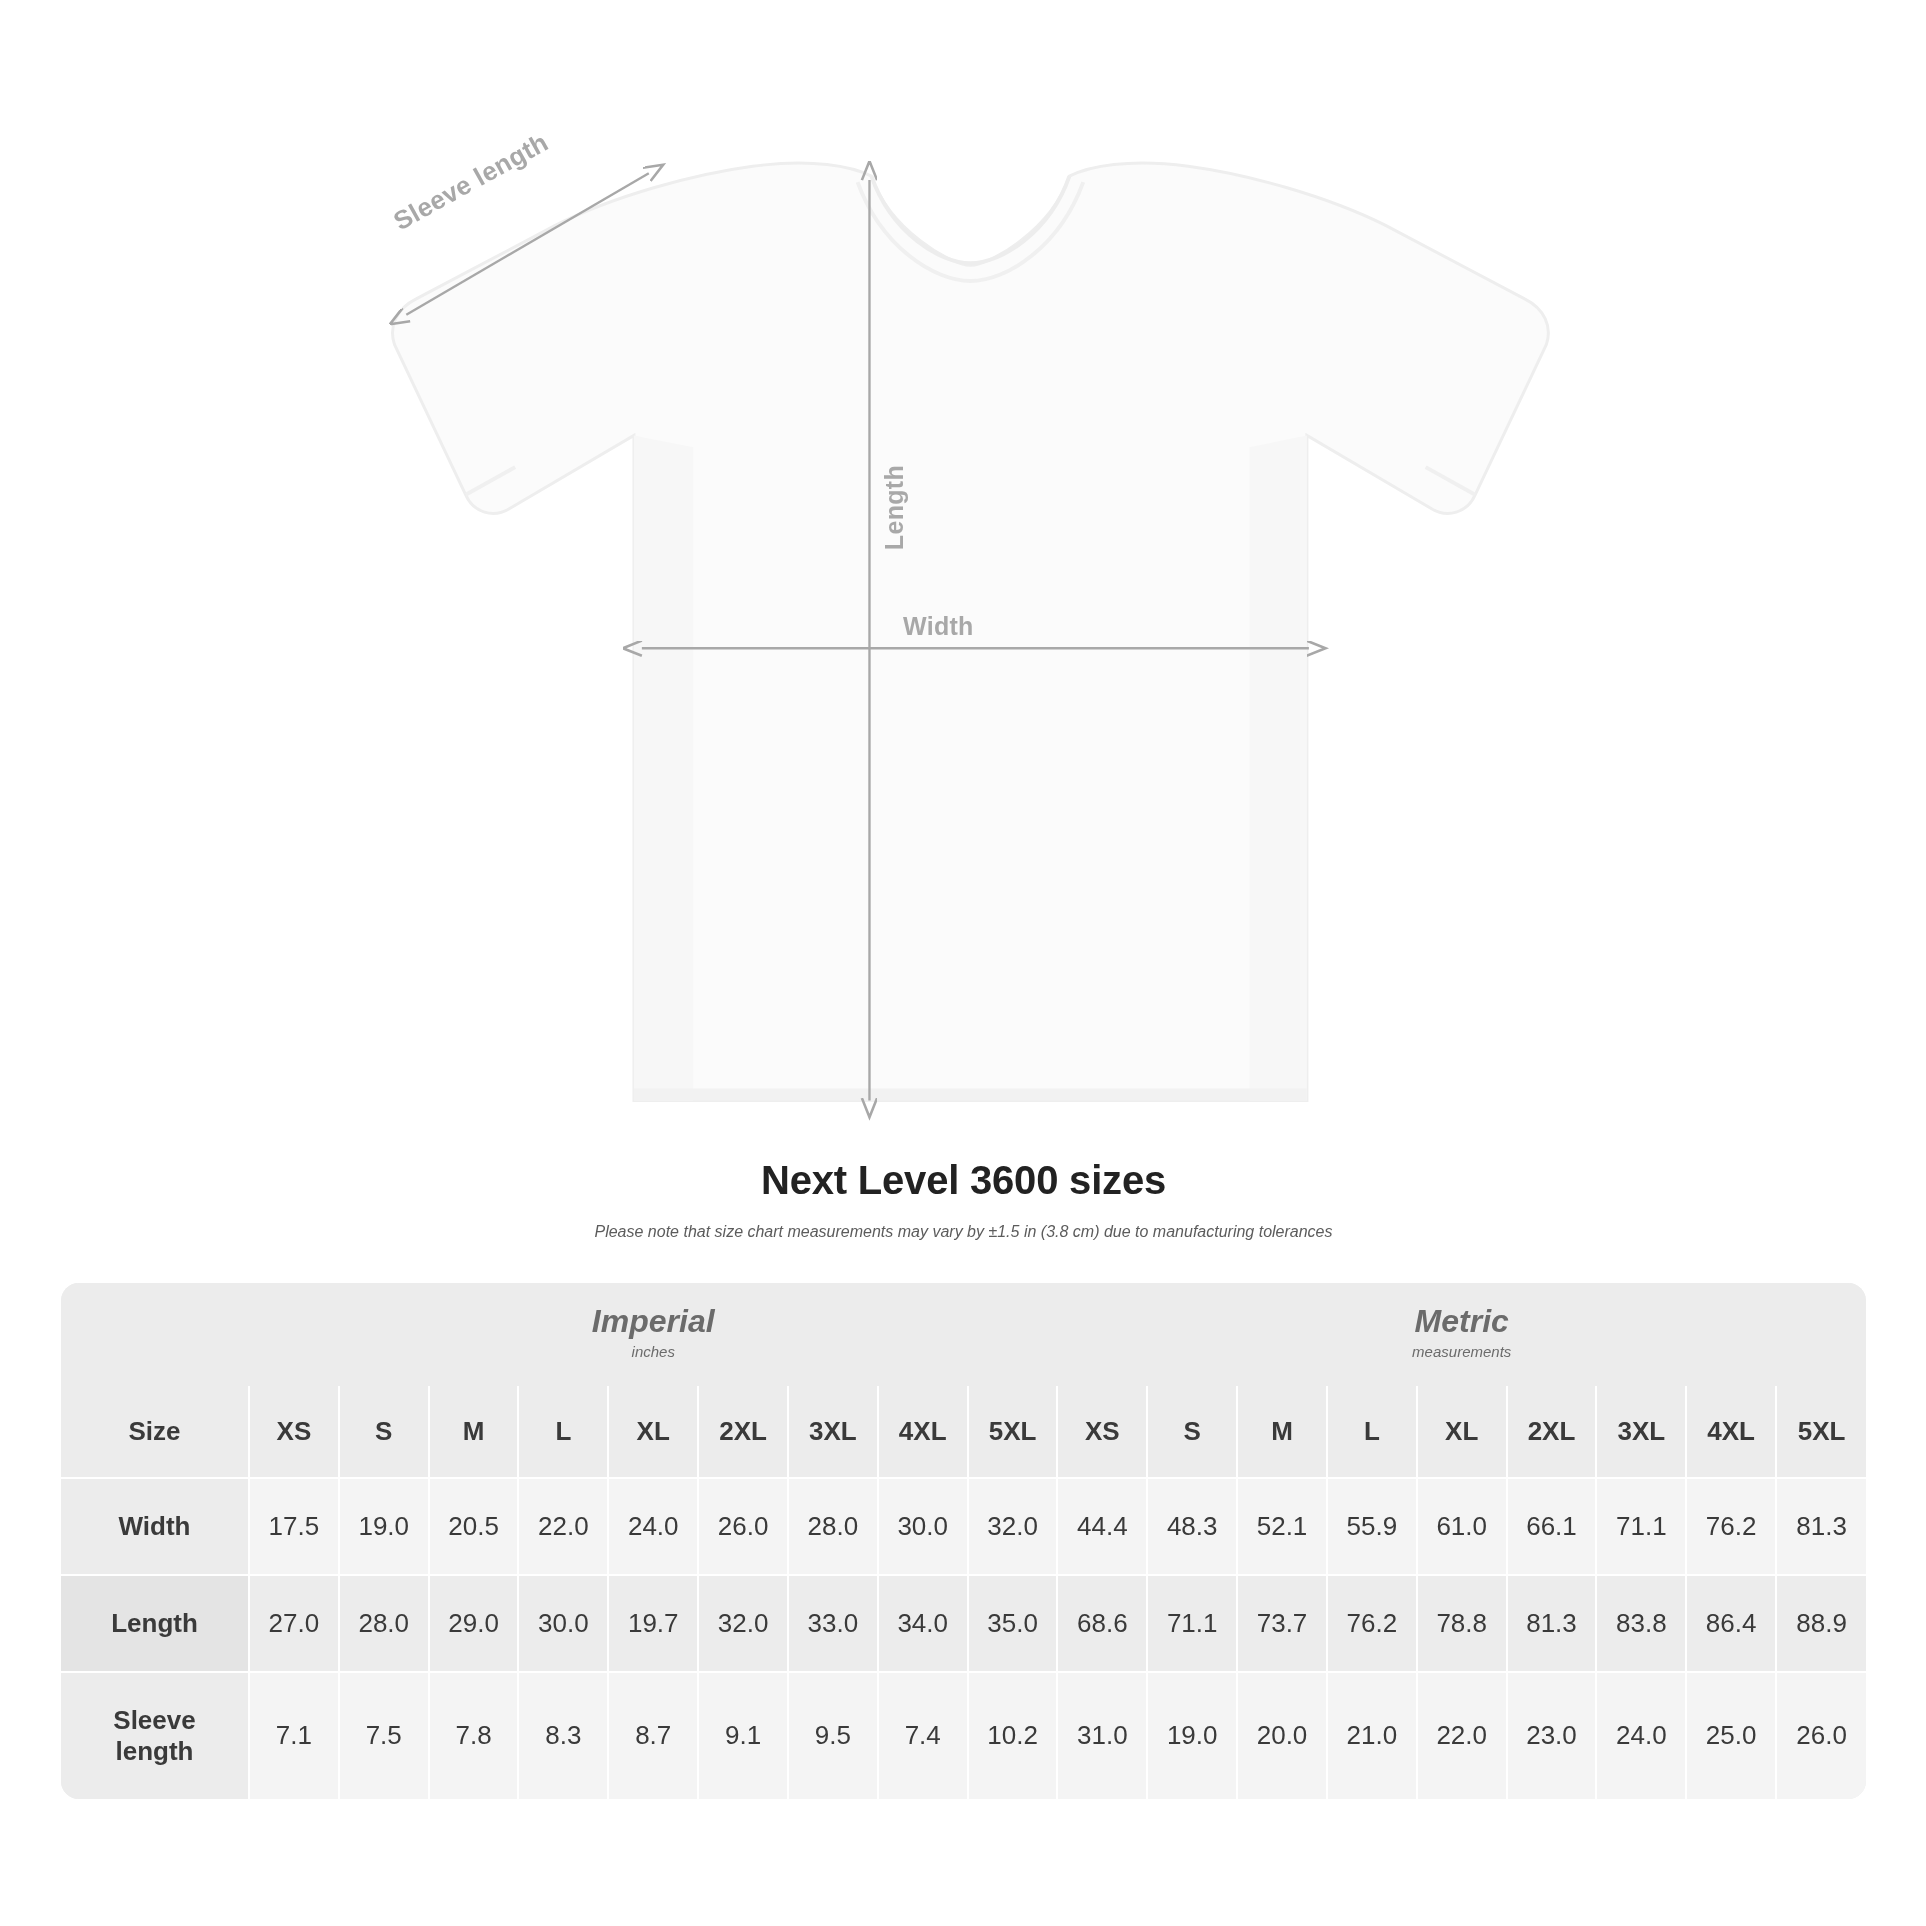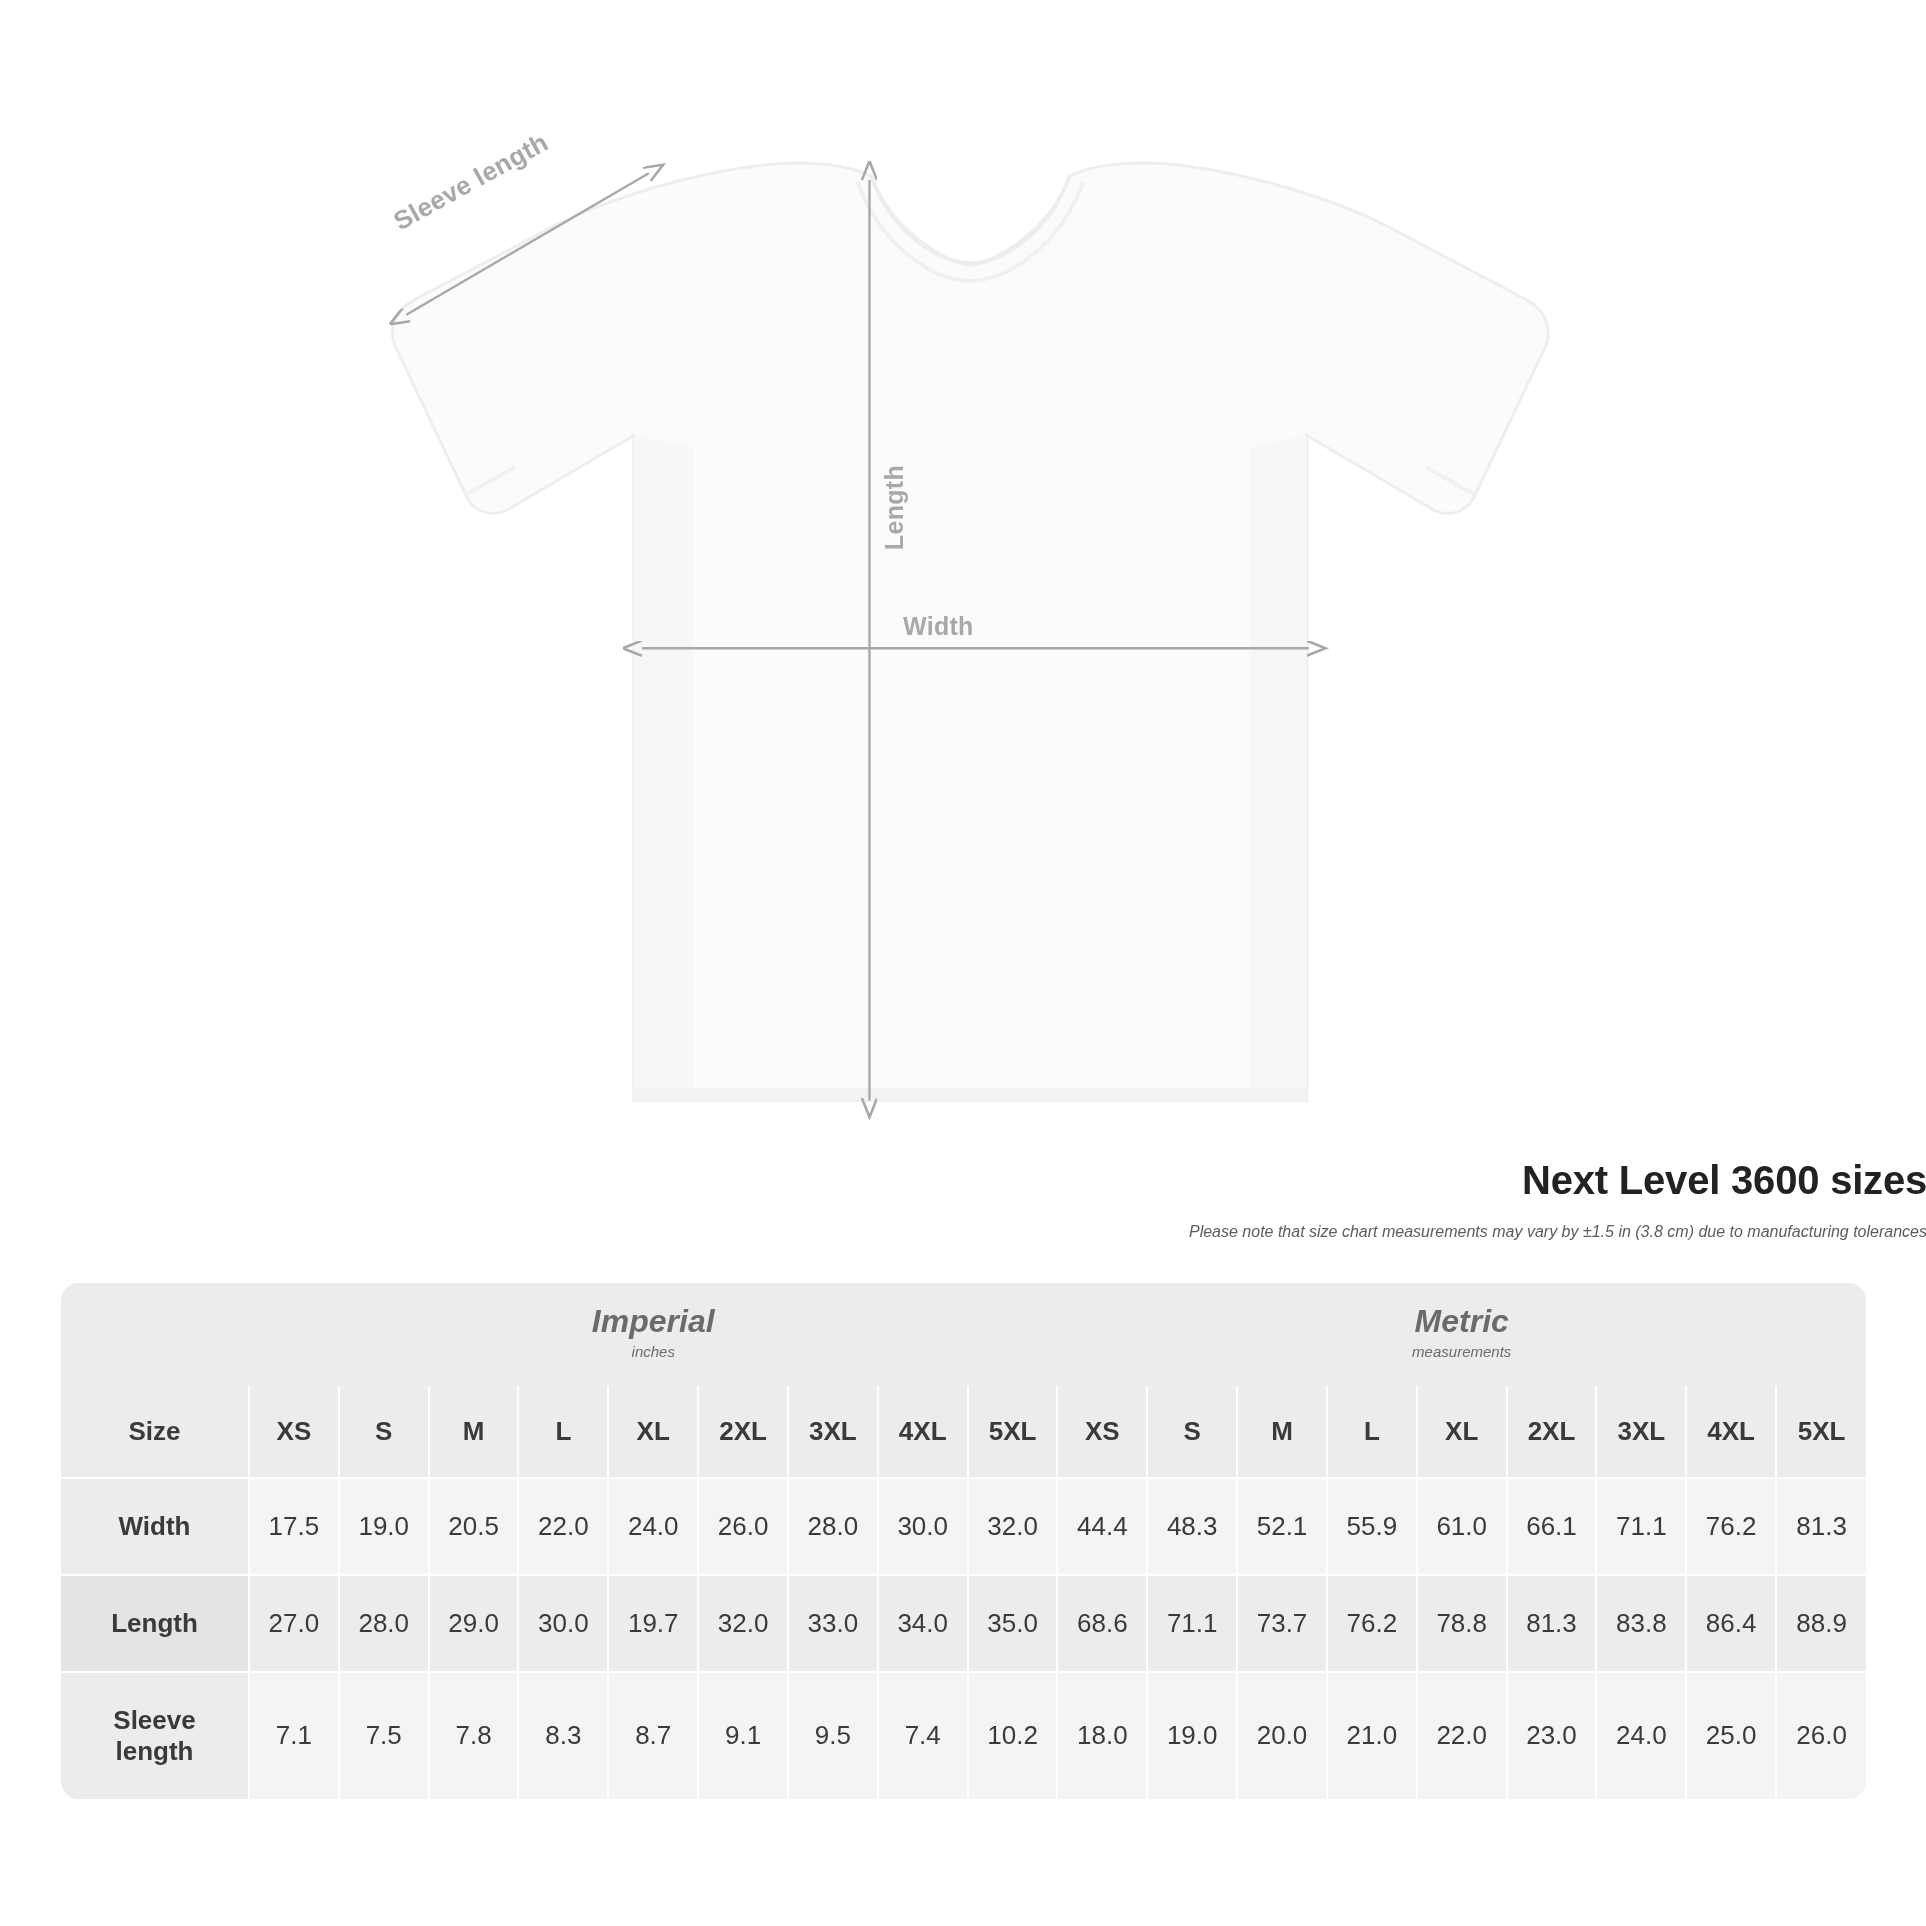--- a/index.html
+++ b/index.html
@@ -50,21 +50,21 @@
     text-orientation: mixed;
     transform: rotate(180deg);
   }
   .dim-label.width {
     left: 903px;
     top: 612px;
   }
 
   
   .title-block {
-    text-align: right;
+    text-align: center;
     margin-top: 10px;
   }
   .chart-title {
     font-size: 40px;
     font-weight: bold;
     color: #222222;
     margin: 0;
     letter-spacing: -0.2px;
   }
   .chart-note {
@@ -300,21 +300,21 @@
         <td class="row-label">Sleeve length</td>
         <td class="val">7.1</td>
         <td class="val">7.5</td>
         <td class="val">7.8</td>
         <td class="val">8.3</td>
         <td class="val">8.7</td>
         <td class="val">9.1</td>
         <td class="val">9.5</td>
         <td class="val">7.4</td>
         <td class="val">10.2</td>
-        <td class="val">18.0</td>
+        <td class="val">31.0</td>
         <td class="val">19.0</td>
         <td class="val">20.0</td>
         <td class="val">21.0</td>
         <td class="val">22.0</td>
         <td class="val">23.0</td>
         <td class="val">24.0</td>
         <td class="val">25.0</td>
         <td class="val">26.0</td>
       </tr>
     </tbody>

